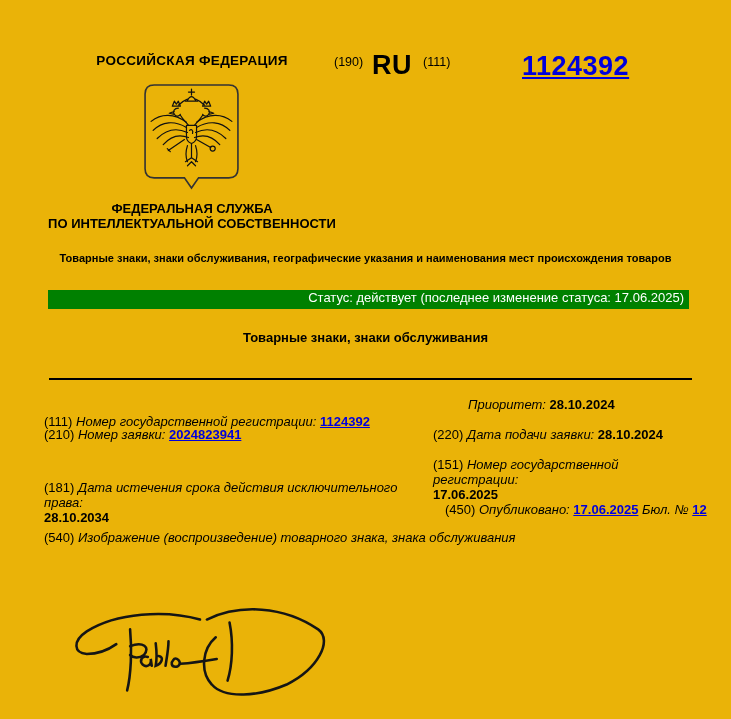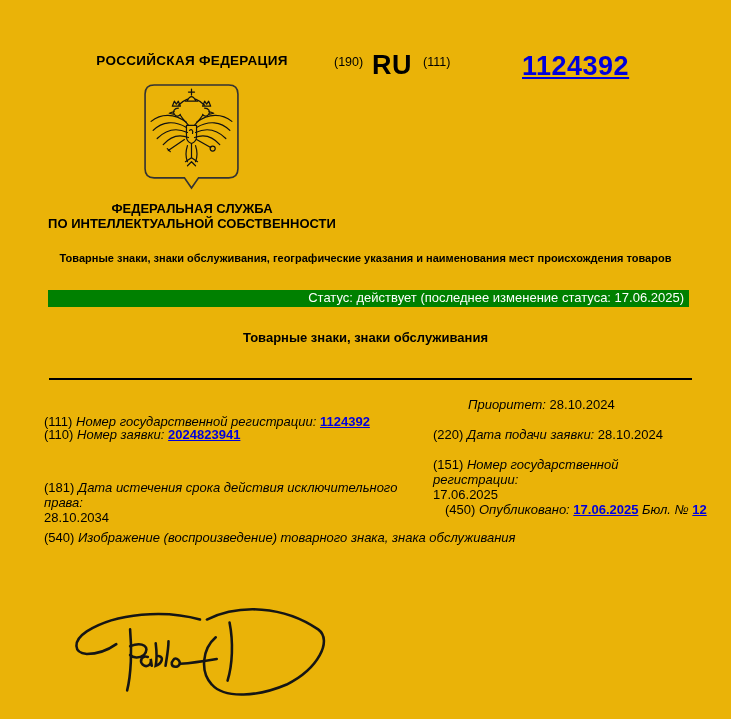--- a/index.html
+++ b/index.html
@@ -14,27 +14,27 @@
   .center { text-align:center; }
   a.lnk {
     color:#0000dd; font-weight:bold; text-decoration:underline; cursor:pointer;
   }
   .country  { font-size:13.5px; font-weight:bold; letter-spacing:0.3px; }
   .bigcode  { font-size:27px; font-weight:bold; letter-spacing:0.5px; }
   .smallcode{ font-size:12.5px; }
   .agency   { font-size:13px; font-weight:bold; line-height:15px; }
   .docheading { font-size:11px; font-weight:bold; line-height:16px; }
   .statusbar {
-    background:#008000; border-bottom:3px solid #eab308; color:#fff;
+    background:#008000; border-bottom:1px solid #eab308; color:#fff;
     text-align:right; font-size:13px; line-height:16px; height:20px;
     padding-right:5px; box-sizing:border-box;
   }
   .rule { background:#000; height:2px; }
   .fieldrow { line-height:15px; }
-  .fieldrow .val { font-weight:normal; }
+  .fieldrow .val { font-weight:bold; }
   svg { display:block; }
 </style>
 </head>
 <body>
 
 <div class="page">
 
   <div class="abs country center" style="left:32px; top:53px; width:320px;">РОССИЙСКАЯ ФЕДЕРАЦИЯ</div>
 
   <span class="abs smallcode" style="left:334px; top:55px;">(190)</span>
@@ -93,21 +93,21 @@
     <span class="it">Номер государственной регистрации:</span>
     <a class="lnk">1124392</a>
   </div>
 
   <div class="abs fieldrow" style="left:468px; top:397px; width:230px;">
     <span class="it">Приоритет:</span>
     <span class="val">28.10.2024</span>
   </div>
 
   <div class="abs fieldrow" style="left:44px; top:427px; width:385px;">
-    <span>(110)</span>
+    <span>(210)</span>
     <span class="it">Номер заявки:</span>
     <a class="lnk">2024823941</a>
   </div>
 
   <div class="abs fieldrow" style="left:433px; top:427px; width:265px;">
     <span>(220)</span>
     <span class="it">Дата подачи заявки:</span>
     <span class="val">28.10.2024</span>
   </div>
 

